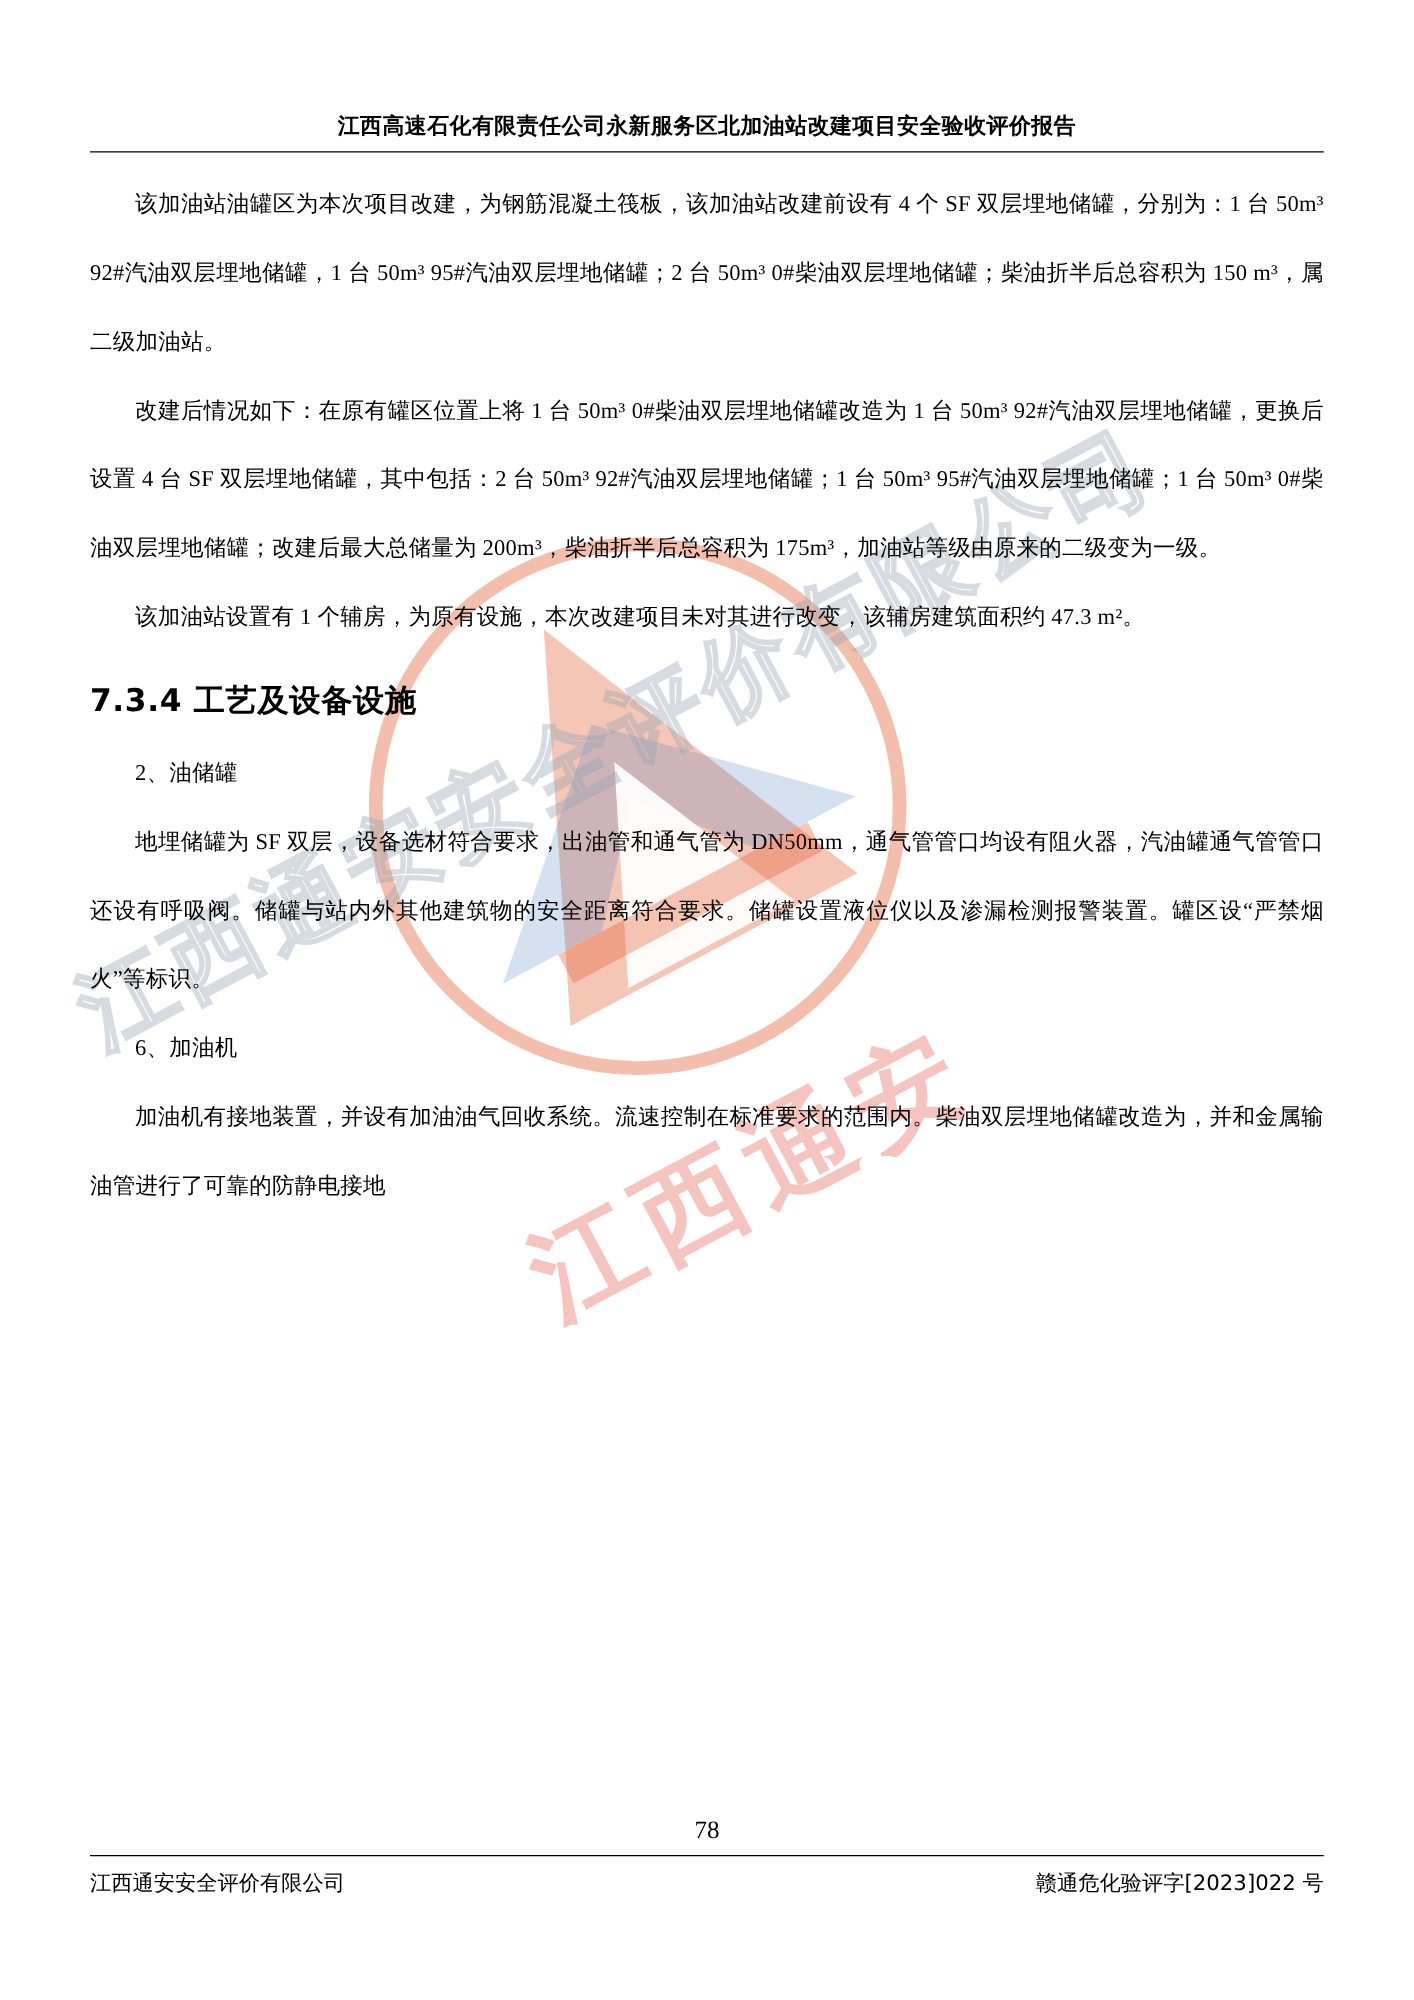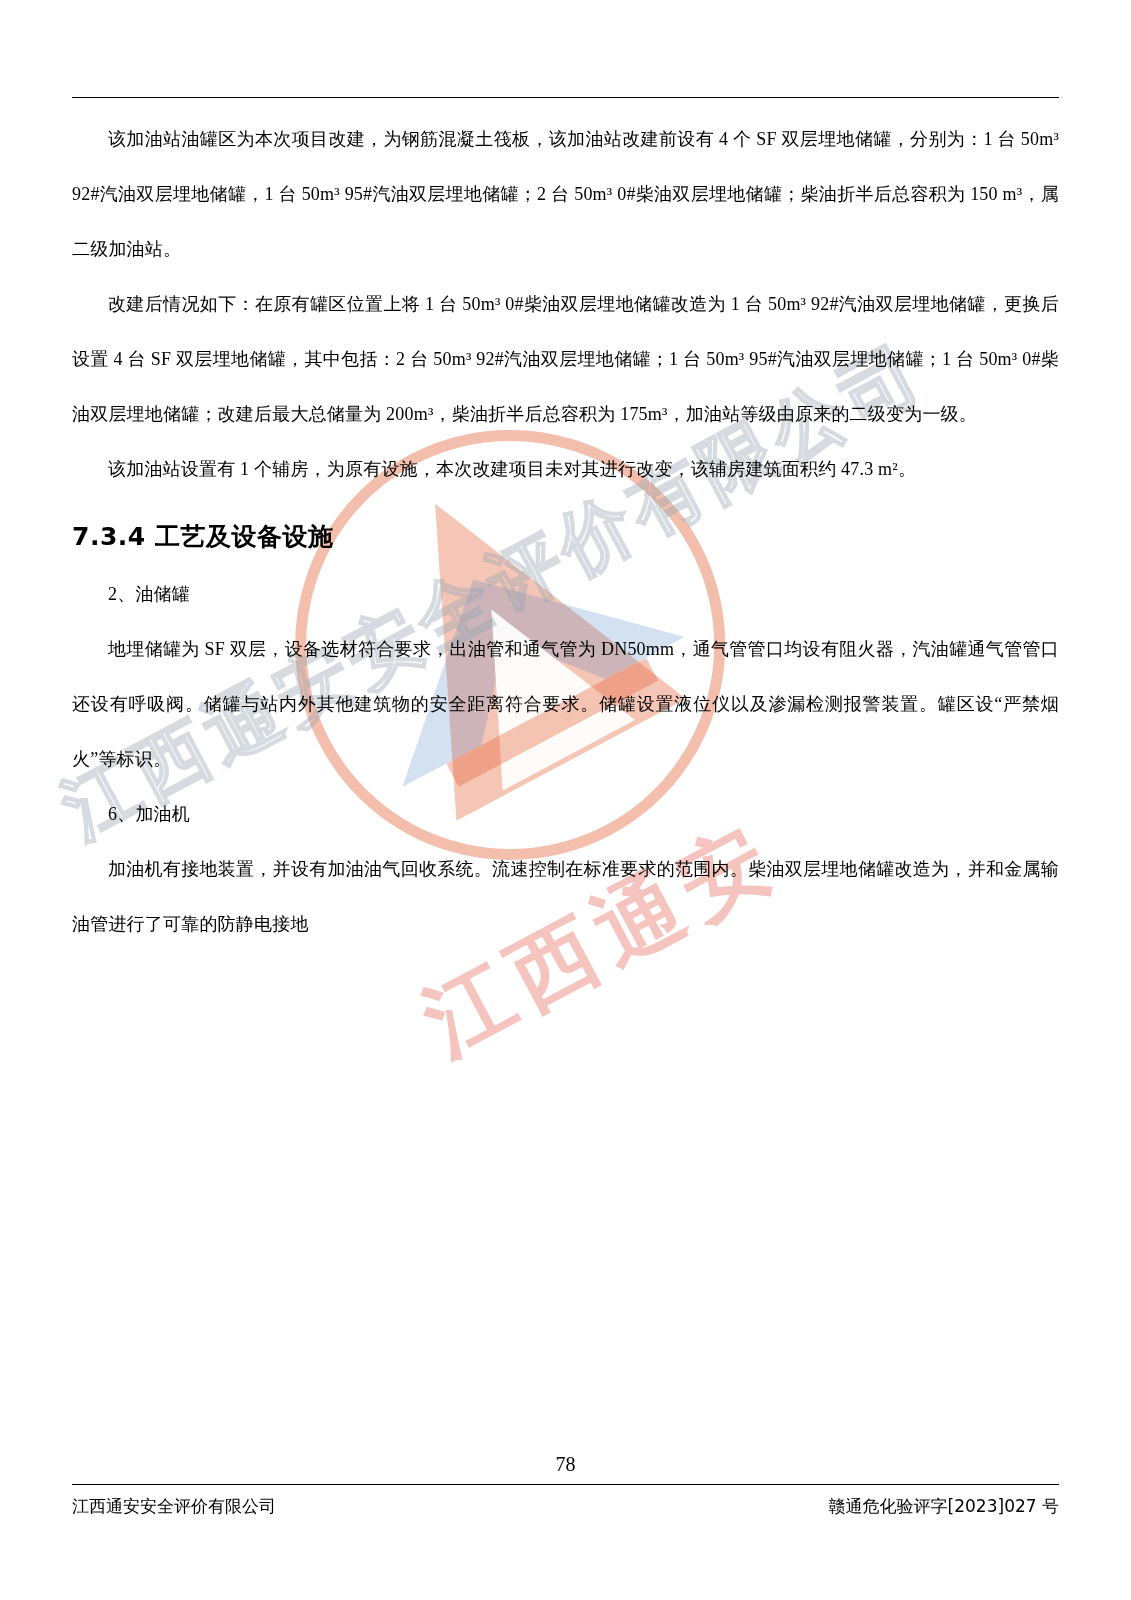--- a/index.html
+++ b/index.html
@@ -190,20 +190,21 @@
       <div class="wm-tri"></div>
       <div class="wm-blue"></div>
       <div class="wm-tri-inner"></div>
       <div class="wm-bar"></div>
       <div class="wm-text-big">江西通安</div>
       <div class="wm-text-outline">江西通安安全评价有限公司</div>
     </div>
   </div>
 
   <div class="header">
+    <div class="header-title">江西高速石化有限责任公司永新服务区北加油站改建项目安全验收评价报告</div>
     <div class="header-rule"></div>
   </div>
 
   <div class="content">
 
     <p class="para">该加油站油罐区为本次项目改建，为钢筋混凝土筏板，该加油站改建前设有 4 个 SF 双层埋地储罐，分别为：1 台 50m³ 92#汽油双层埋地储罐，1 台 50m³ 95#汽油双层埋地储罐；2 台 50m³ 0#柴油双层埋地储罐；柴油折半后总容积为 150 m³，属二级加油站。</p>
     <p class="para">改建后情况如下：在原有罐区位置上将 1 台 50m³ 0#柴油双层埋地储罐改造为 1 台 50m³ 92#汽油双层埋地储罐，更换后设置 4 台 SF 双层埋地储罐，其中包括：2 台 50m³ 92#汽油双层埋地储罐；1 台 50m³ 95#汽油双层埋地储罐；1 台 50m³ 0#柴油双层埋地储罐；改建后最大总储量为 200m³，柴油折半后总容积为 175m³，加油站等级由原来的二级变为一级。</p>
     <p class="para">该加油站设置有 1 个辅房，为原有设施，本次改建项目未对其进行改变，该辅房建筑面积约 47.3 m²。</p>
 
     <h3 class="section-heading">
@@ -218,17 +219,17 @@
     <p class="para">6、加油机</p>
     <p class="para">加油机有接地装置，并设有加油油气回收系统。流速控制在标准要求的范围内。柴油双层埋地储罐改造为，并和金属输油管进行了可靠的防静电接地</p>
 
   </div>
 
   <div class="footer">
     <div class="page-number">78</div>
     <div class="footer-rule"></div>
     <div class="footer-row">
       <div>江西通安安全评价有限公司</div>
-      <div>赣通危化验评字[2023]027 号</div>
+      <div>赣通危化验评字[2023]022 号</div>
     </div>
   </div>
 
 </div>
 
 </body></html>

